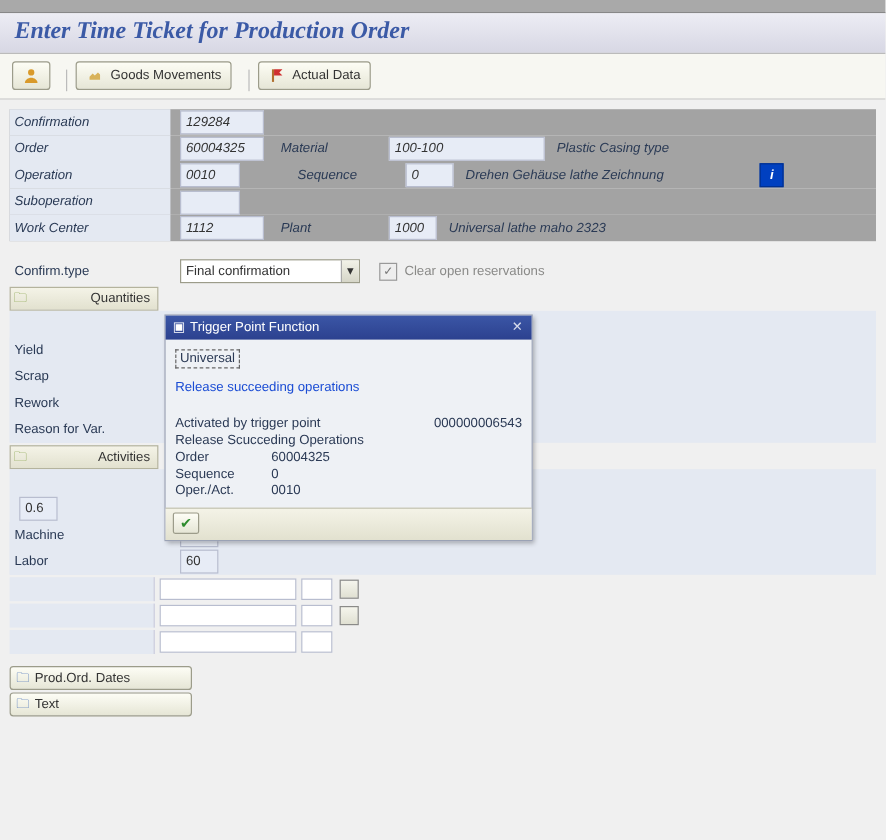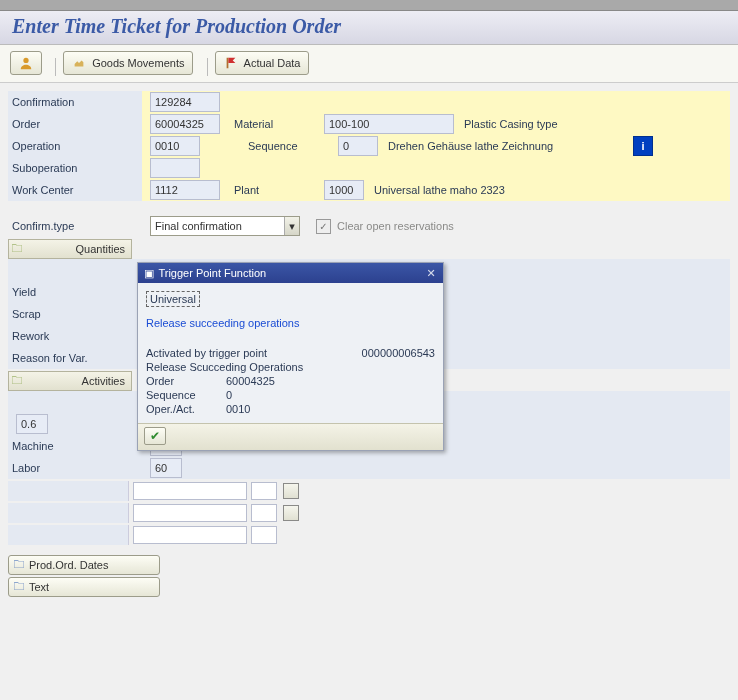--- a/index.html
+++ b/index.html
@@ -68,21 +68,22 @@
     width: 130px;
     padding: 1px 0;
     background: #e4e9f2;
     color: #2a3a55;
     padding-left: 4px;
     font-size: 11px;
     line-height: 20px;
     border-right: none;
   }
   .labels-bg {
-    background: #fef9c3;
+    background: #a3a3a3;
+    font-style: italic;
   }
   .val-box {
     background: #e7ecf6;
     border: 1px solid #b8bdcf;
     padding: 2px 4px;
     height: 14px;
     line-height: 14px;
     font-size: 11px;
   }
   .val-box.w60  { width: 60px; }
@@ -343,21 +344,21 @@
     <div class="label-col">Operation</div>
     <div class="val-box w40 val-col1">0010</div>
     <div style="width:34px"></div>
     <div class="label2">Sequence</div>
     <div class="val-box w30">0</div>
     <div class="free-text">Drehen Gehäuse lathe Zeichnung</div>
     <div class="info-btn">i</div>
     <div style="flex:1"></div>
   </div>
 
-  <div class="field-row labels-bg" style="width:100%;">
+  <div class="field-row labels-bg" style="width:100%;align-items:flex-end;">
     <div class="label-col">Suboperation</div>
     <div class="val-box w40 val-col1"></div>
     <div style="flex:1"></div>
   </div>
 
 
   <div class="field-row labels-bg" style="width:100%;">
     <div class="label-col">Work Center</div>
     <div class="val-box w60 val-col1">1112</div>
     <div class="label2">Plant</div>

